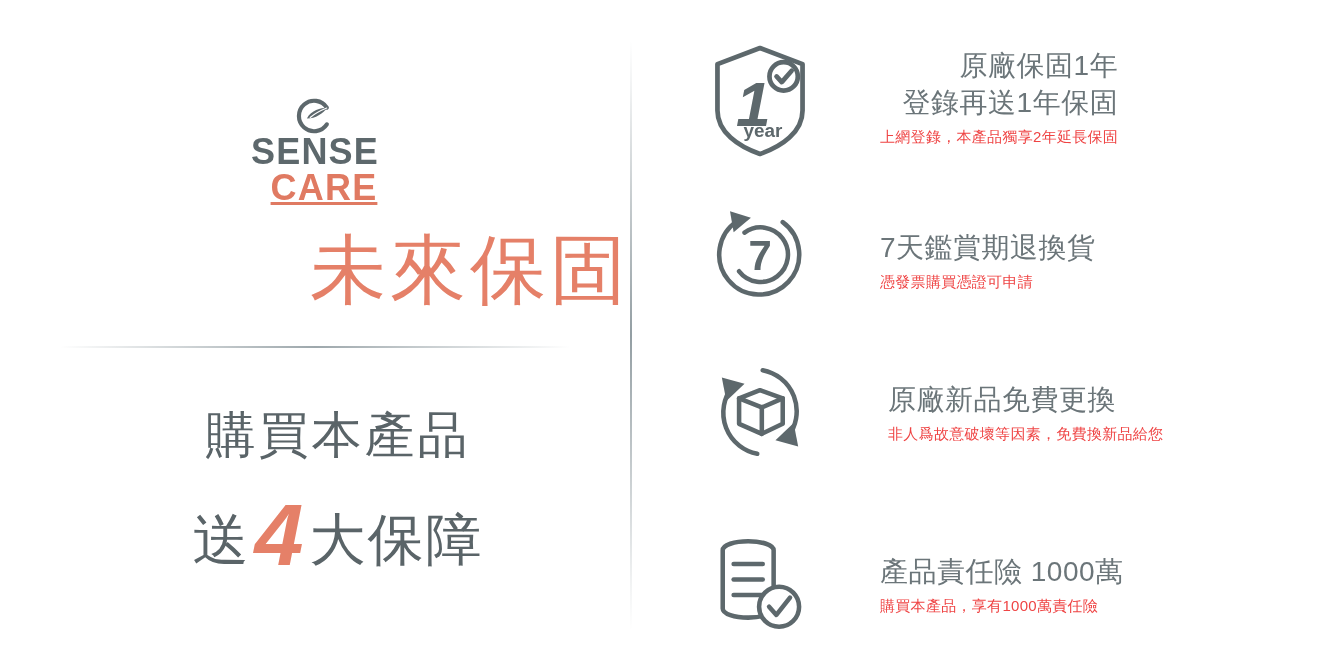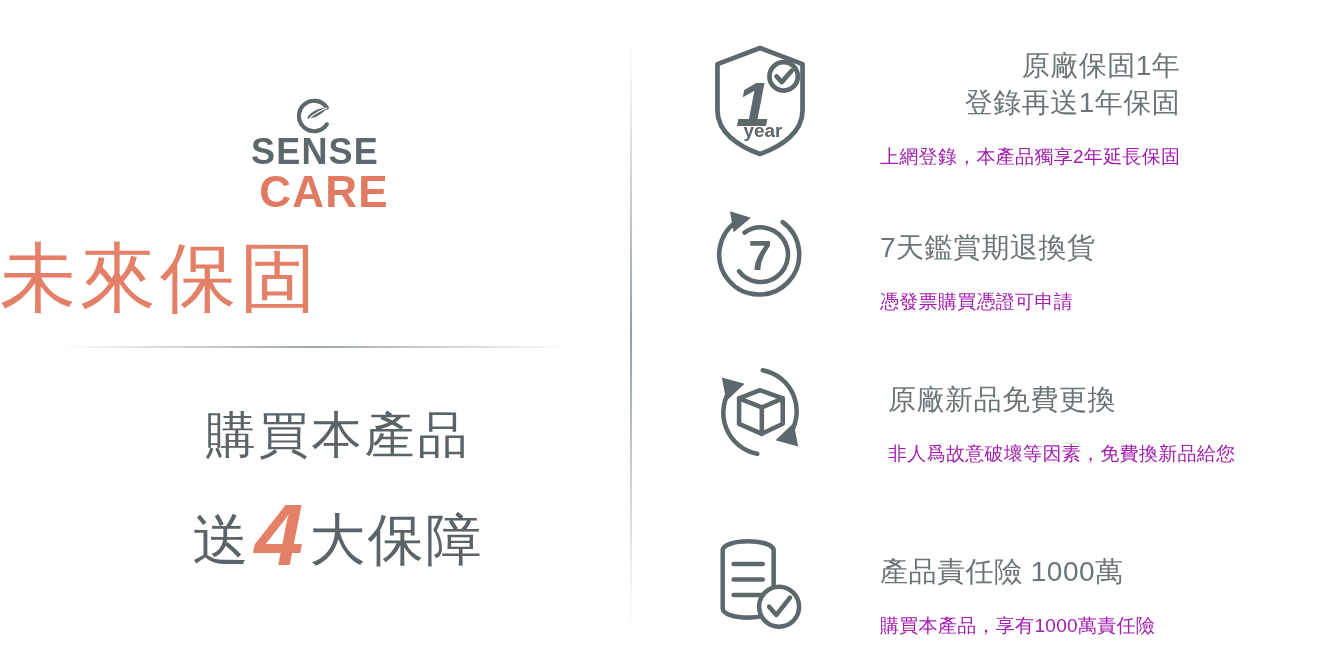--- a/index.html
+++ b/index.html
@@ -59,36 +59,37 @@
   .brand-mark svg { display: block; }
 
   .brand-word {
     font-size: 36px;
     font-weight: 700;
     letter-spacing: 1.2px;
     color: #5d686c;
     line-height: 1;
   }
   .brand-care {
-    font-size: 44px;
+    font-size: 36px;
     font-weight: 700;
     letter-spacing: 1.2px;
     color: #e07a62;
     line-height: 1;
     margin-left: 18px;
+    text-decoration: underline;
   }
 
   .headline-cn {
     margin-top: 24px;
     font-size: 76px;
     font-weight: 500;
     color: #e58068;
     letter-spacing: 4px;
     line-height: 1.05;
-    text-align: left;
+    text-align: right;
   }
 
   .divider-h {
     position: absolute;
     left: 60px;
     top: 346px;
     width: 510px;
     height: 2px;
     background: linear-gradient(to right,
       rgba(120,134,140,0) 0%,
@@ -197,24 +198,24 @@
 
   .feature-title {
     font-size: 28px;
     font-weight: 400;
     color: #6b7579;
     line-height: 1.32;
     letter-spacing: 0.5px;
     white-space: nowrap;
   }
   .feature-sub {
-    margin-top: 22px;
-    font-size: 19px;
+    margin-top: 4px;
+    font-size: 15px;
     font-weight: 400;
-    color: #a21caf;
+    color: #ef4444;
     line-height: 1.4;
     letter-spacing: 0.3px;
     white-space: nowrap;
   }
 
   .icon-stroke {
     fill: none;
     stroke: #5d686c;
     stroke-width: 5;
     stroke-linecap: round;

